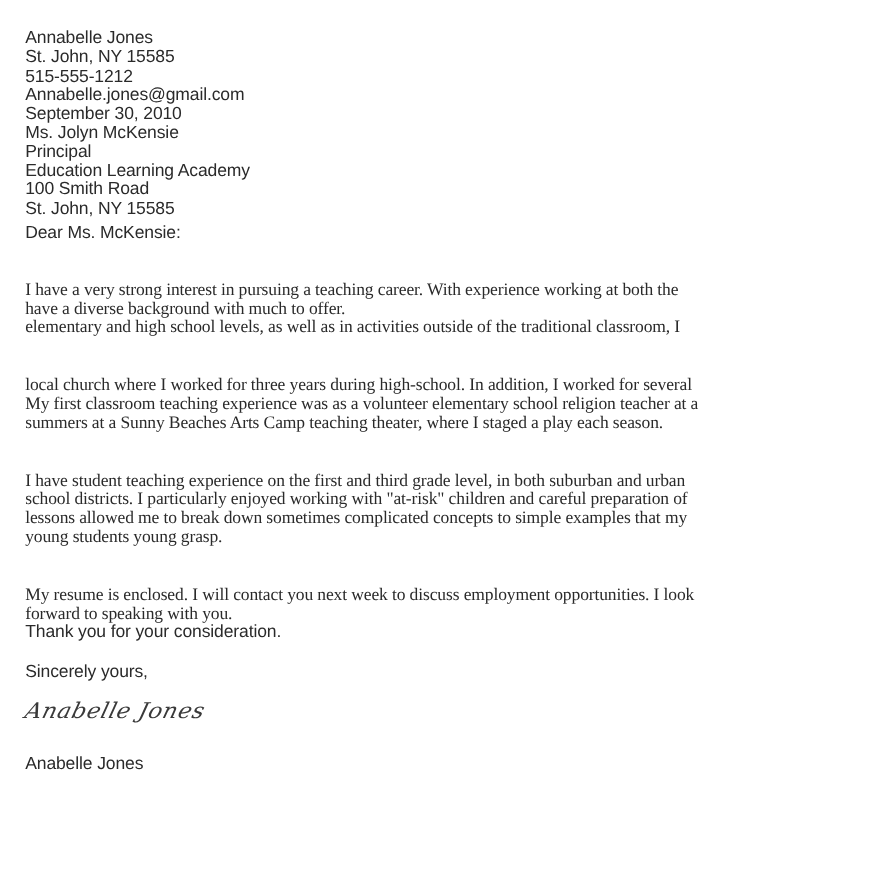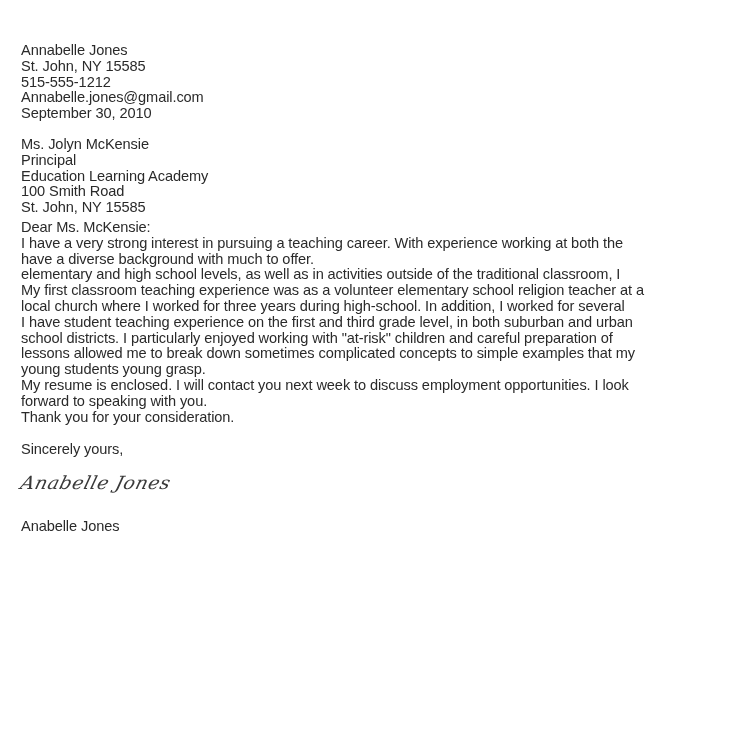--- a/index.html
+++ b/index.html
@@ -11,33 +11,33 @@
       width: 736px;
       height: 736px;
       overflow: hidden;
       position: relative;
       font-family: "Liberation Sans", sans-serif;
       color: #2a2a2a;
     }
     .page {
       position: absolute;
       left: 21px;
-      top: 43px;
+      top: 25px;
       width: 712px;
       font-size: 14.6px;
       line-height: 15.8px;
       letter-spacing: -0.1px;
     }
     .block { margin: 0; }
     .line { display: block; white-space: nowrap; }
     .sender { }
     .date { margin-top: 0; }
-    .recipient { margin-top: 15px; }
+    .recipient { margin-top: 0; }
     .salutation { margin-top: 4px; }
-    .para { margin-top: 0; }
+    .para { margin-top: 32px; font-family: Liberation Serif, serif; }
     .para .line { white-space: nowrap; }
     .closing-thanks { margin-top: 0; }
     .closing { margin-top: 17px; }
     .signature {
       margin-top: 17px;
       height: 28px;
       position: relative;
     }
     .signature-text {
       font-family: "DejaVu Serif", serif;
@@ -79,22 +79,23 @@
     <span class="line">Dear Ms. McKensie:</span>
   </div>
 
   <div class="block para">
     <span class="line">I have a very strong interest in pursuing a teaching career. With experience working at both the</span>
     <span class="line">have a diverse background with much to offer.</span>
     <span class="line">elementary and high school levels, as well as in activities outside of the traditional classroom, I</span>
   </div>
 
   <div class="block para">
+    <span class="line">local church where I worked for three years during high-school. In addition, I worked for several</span>
     <span class="line">My first classroom teaching experience was as a volunteer elementary school religion teacher at a</span>
-    <span class="line">local church where I worked for three years during high-school. In addition, I worked for several</span>
+    <span class="line">summers at a Sunny Beaches Arts Camp teaching theater, where I staged a play each season.</span>
   </div>
 
   <div class="block para">
     <span class="line">I have student teaching experience on the first and third grade level, in both suburban and urban</span>
     <span class="line">school districts. I particularly enjoyed working with "at-risk" children and careful preparation of</span>
     <span class="line">lessons allowed me to break down sometimes complicated concepts to simple examples that my</span>
     <span class="line">young students young grasp.</span>
   </div>
 
   <div class="block para">

